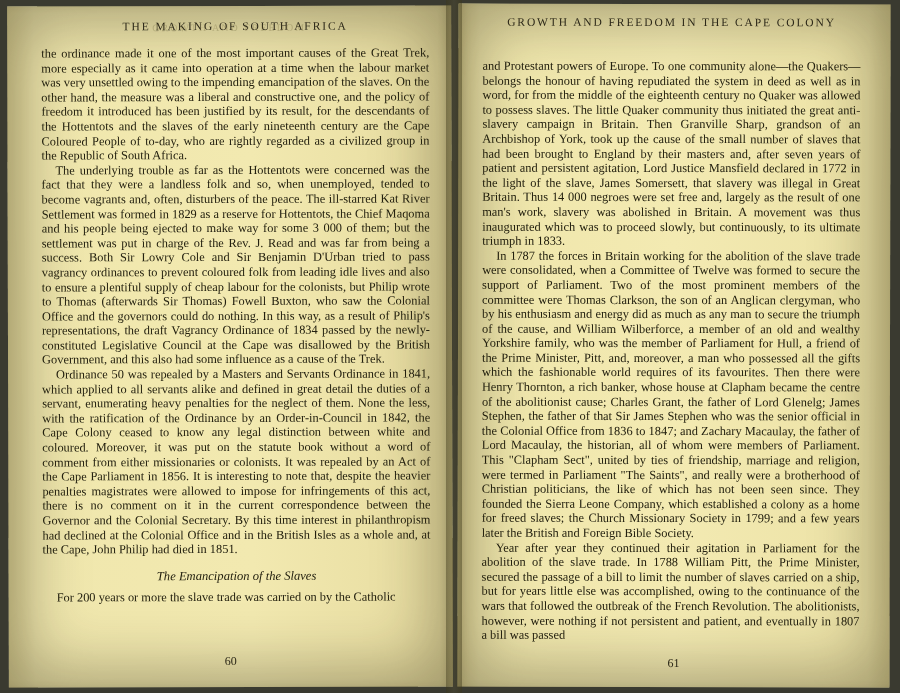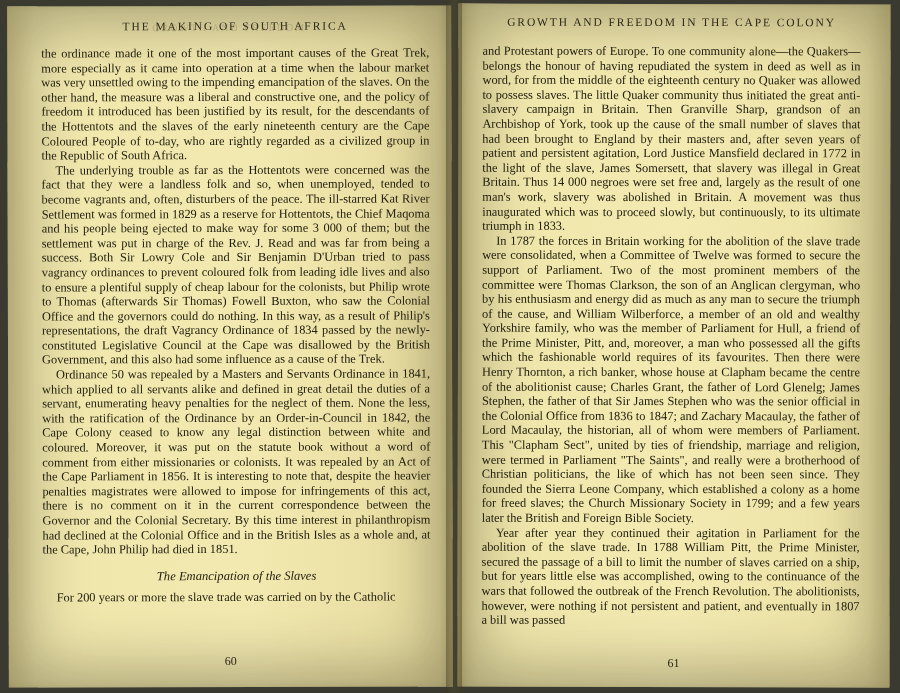--- a/index.html
+++ b/index.html
@@ -67,21 +67,21 @@
     text-align: center;
     font-size: 11.5px;
     letter-spacing: 1.9px;
     font-variant: small-caps;
     text-transform: uppercase;
     color: #2e2a1b;
     margin: 0 0 14px 0;
     white-space: nowrap;
   }
   .page-right .running-head {
-    margin-bottom: 16px;
+    margin-bottom: 31px;
   }
   .ghost {
     position: absolute;
     top: 16px;
     left: 40px;
     right: 40px;
     height: 12px;
     font-size: 10px;
     letter-spacing: 2px;
     color: rgba(120,110,60,0.30);

